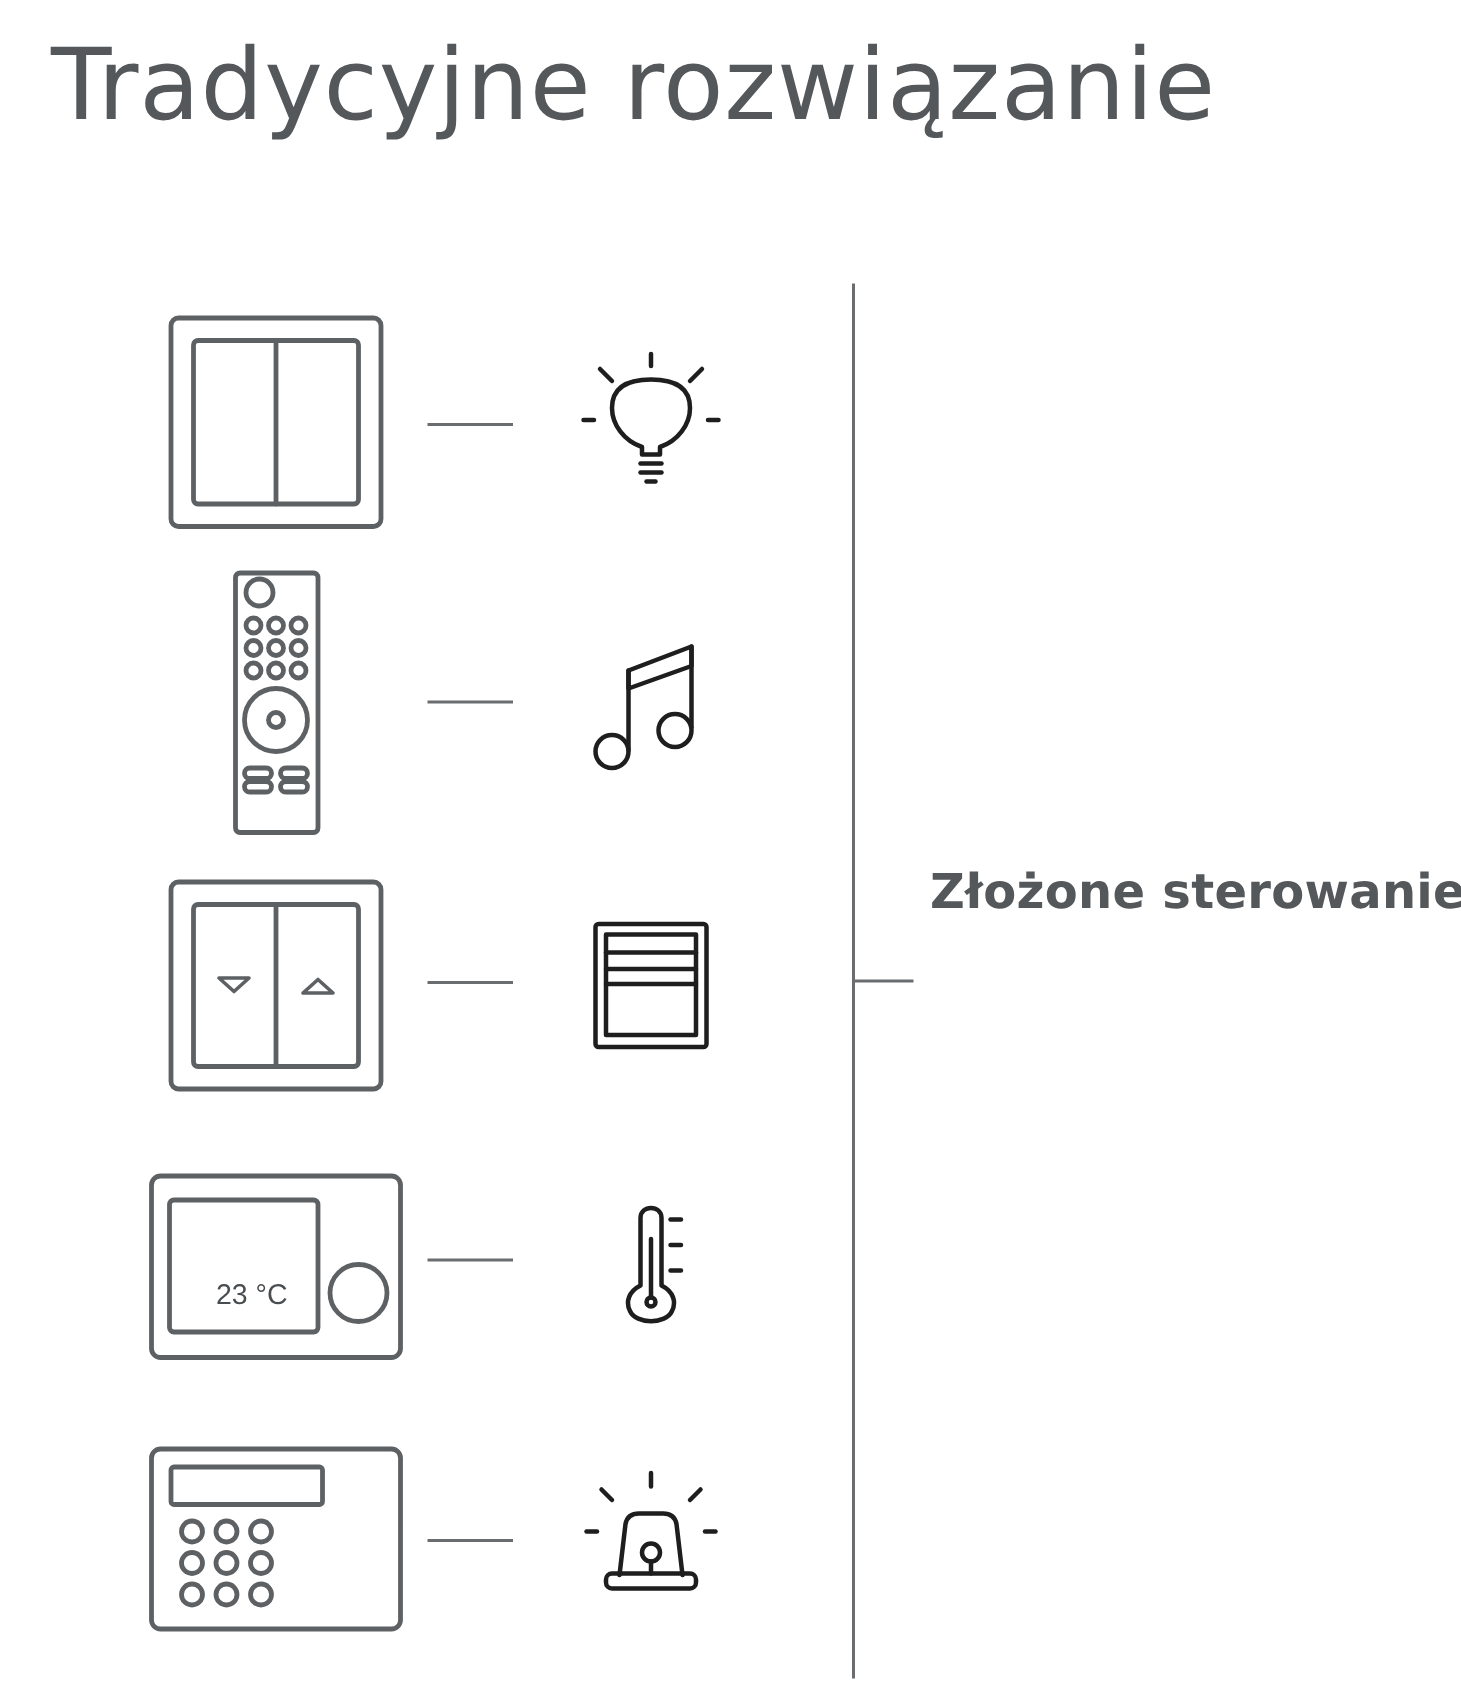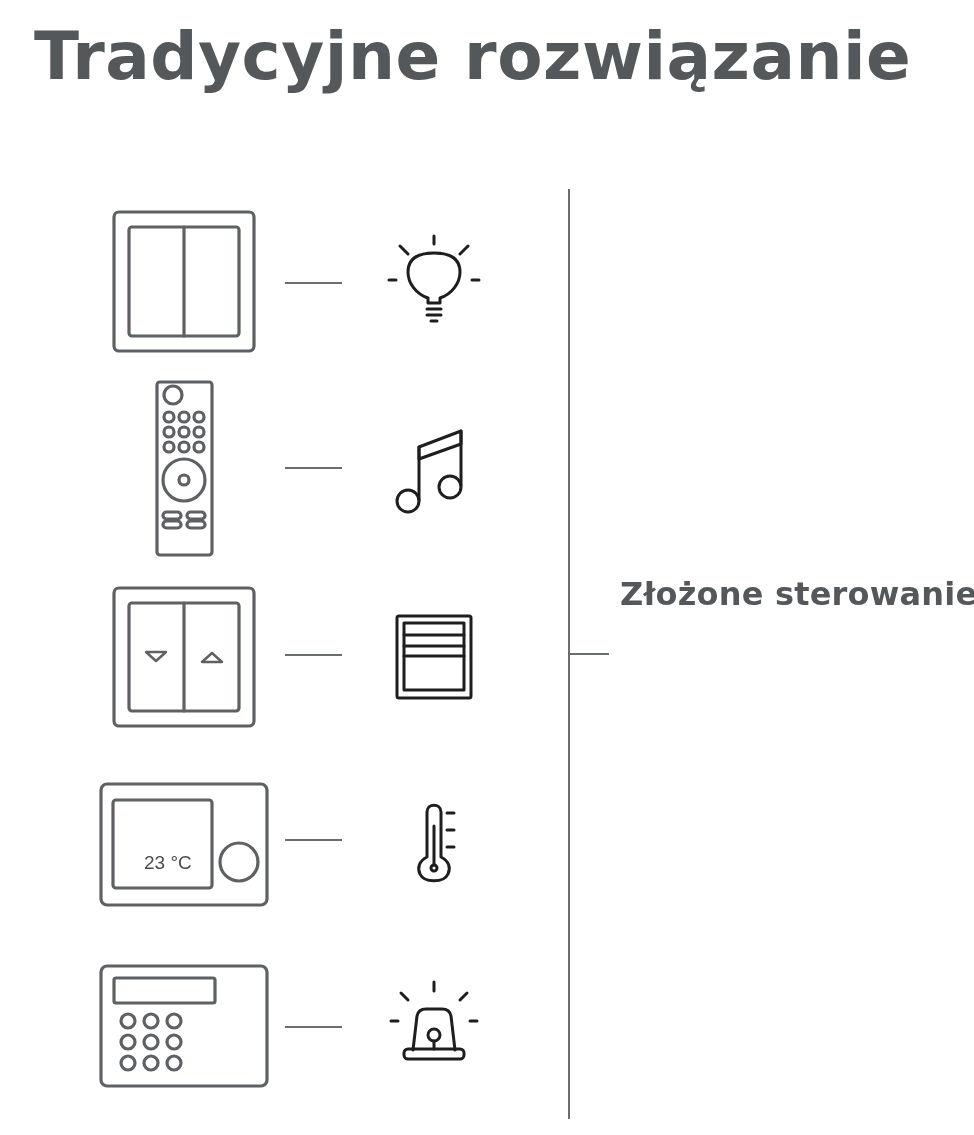--- a/index.html
+++ b/index.html
@@ -1,17 +1,17 @@
 <!DOCTYPE html>
 <html><head>
 <meta charset="utf-8">
 <style>
   html, body { margin:0; padding:0; background:#ffffff; }
   body { width:974px; height:1135px; position:relative; overflow:hidden; font-family:"DejaVu Sans", sans-serif; }
-  .title { position:absolute; left:34px; top:12px; font-size:66px; font-weight:bold; color:#55585b; letter-spacing:0.5px; margin:0; line-height:90px; }
+  .title { position:absolute; left:34px; top:12px; font-size:66px; font-weight:normal; color:#55585b; letter-spacing:0.5px; margin:0; line-height:90px; }
   svg { position:absolute; overflow:visible; }
   .dev { stroke:#5e6164; fill:none; stroke-width:3.2; stroke-linejoin:round; stroke-linecap:round; }
   .ico { stroke:#1e1e1e; fill:none; stroke-width:3; stroke-linejoin:round; stroke-linecap:round; }
   .conn { stroke:#6a6d70; stroke-width:2; }
   .spine { position:absolute; left:568px; top:189px; width:2px; height:930px; background:#6a6d70; }
   .branch { position:absolute; left:569px; top:653px; width:40px; height:2px; background:#6a6d70; }
   .notes { position:absolute; left:620px; top:573px; margin:0; padding:0; list-style:none; }
   .notes li { font-size:32px; font-weight:bold; color:#55585b; line-height:42px; white-space:nowrap; letter-spacing:0.2px; }
   .temp { font-family:"Liberation Sans", sans-serif; font-size:19px; fill:#4a4d50; }
 </style>

